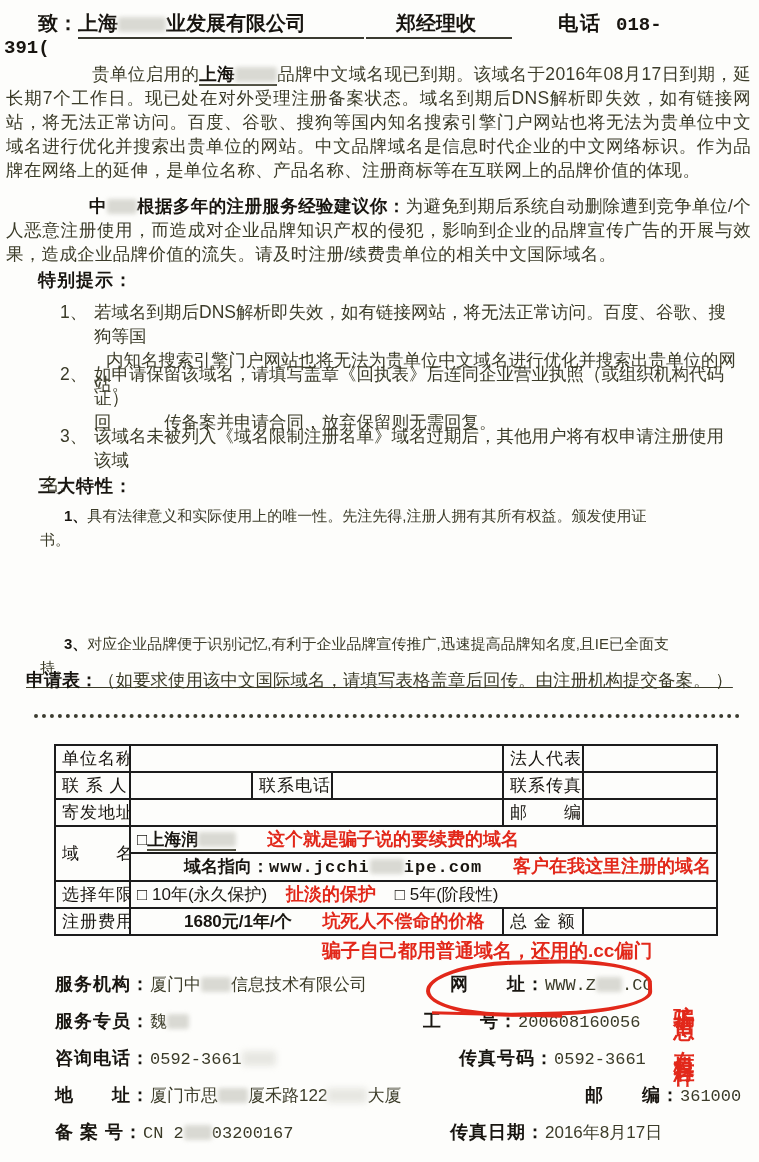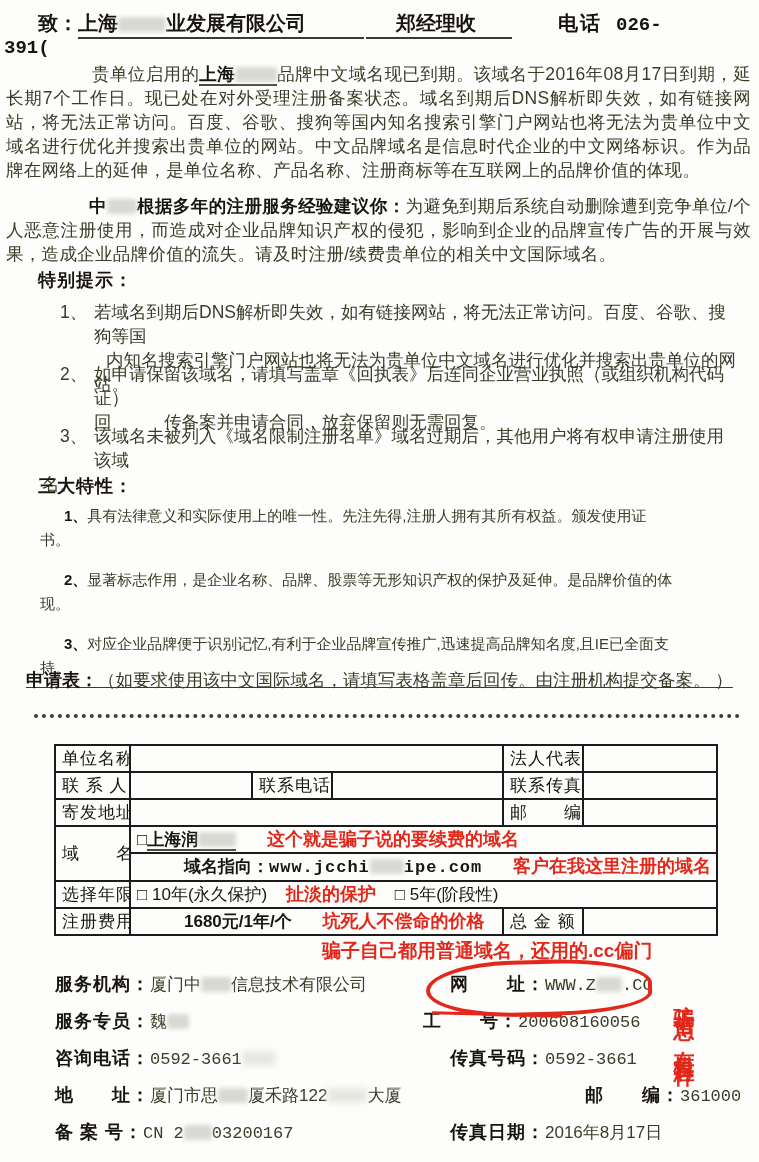--- a/index.html
+++ b/index.html
@@ -87,21 +87,21 @@
     writing-mode:vertical-rl;
     font-size:21px;font-weight:bold;color:var(--red);
     letter-spacing:5px;
   }
   
   .footer{top:972px;left:55px;width:620px;font-size:18px;}
   .f-row{position:relative;height:37px;line-height:24px;white-space:nowrap;}
   .f-row .lab{font-weight:bold;color:var(--ink-dark);letter-spacing:1px;}
   .f-row .val{color:var(--ink);font-size:17px;}
   .f-row .right{position:absolute;top:0;}
-  .r-web{left:395px;} .r-work{left:368px;} .r-faxno{left:395px;}
+  .r-web{left:395px;} .r-work{left:368px;} .r-faxno{left:404px;}
   .r-post{left:530px;} .r-faxdate{left:395px;}
   
   .circle{
     top:960px;left:426px;width:226px;height:56px;
     border:4px solid var(--red);
     border-radius:46% 54% 50% 50% / 60% 55% 45% 60%;
     transform:rotate(-1.6deg);
     pointer-events:none;
   }
   .circle-tail{
@@ -109,21 +109,21 @@
     background:var(--red);transform:rotate(1.5deg);
     pointer-events:none;
   }
 </style>
 </head>
 <body>
 
 <div class="page">
 
   <div class="abs hdr">
-    <span>致：</span><span class="u company"><span>上海</span><span class="blur" style="width:48px"></span><span>业发展有限公司</span></span><span class="u recipient">郑经理收</span><span class="phone-label">电话</span><span class="phone num">026-</span>
+    <span>致：</span><span class="u company"><span>上海</span><span class="blur" style="width:48px"></span><span>业发展有限公司</span></span><span class="u recipient">郑经理收</span><span class="phone-label">电话</span><span class="phone num">018-</span>
   </div>
   <div class="abs wrapline num">391(</div>
 
   <div class="abs para p1">
     <span>贵单位启用的</span><span class="brand"><span>上海</span><span class="blur" style="width:42px"></span></span><span>品牌中文域名现已到期。该域名于2016年08月17日到期，延长期7个工作日。现已处在对外受理注册备案状态。域名到期后DNS解析即失效，如有链接网站，将无法正常访问。百度、谷歌、搜狗等国内知名搜索引擎门户网站也将无法为贵单位中文域名进行优化并搜索出贵单位的网站。中文品牌域名是信息时代企业的中文网络标识。作为品牌在网络上的延伸，是单位名称、产品名称、注册商标等在互联网上的品牌价值的体现。</span>
   </div>
 
   <div class="abs para p2">
     <span class="bold dark"><span>中</span><span class="blur" style="width:30px"></span><span>根据多年的注册服务经验建议你：</span></span><span>为避免到期后系统自动删除遭到竞争单位/个人恶意注册使用，而造成对企业品牌知识产权的侵犯，影响到企业的品牌宣传广告的开展与效果，造成企业品牌价值的流失。请及时注册/续费贵单位的相关中文国际域名。</span>
   </div>
@@ -141,24 +141,20 @@
   <div class="abs n-item n3">
     <span class="no">3、</span>
     <span class="txt"><span class="l1">该域名未被列入《域名限制注册名单》域名过期后，其他用户将有权申请注册使用该域</span><br><span class="l2">名。</span></span>
   </div>
 
   <div class="abs sec-title ft-title">三大特性：</div>
 
   <div class="abs f-item f1">
     <div class="l1"><span class="no">1、</span><span>具有法律意义和实际使用上的唯一性。先注先得,注册人拥有其所有权益。颁发使用证</span></div>
     <div class="l2">书。</div>
-  </div>
-  <div class="abs f-item f2">
-    <div class="l1"><span class="no">2、</span><span>显著标志作用，是企业名称、品牌、股票等无形知识产权的保护及延伸。是品牌价值的体</span></div>
-    <div class="l2">现。</div>
   </div>
   <div class="abs f-item f3">
     <div class="l1"><span class="no">3、</span><span>对应企业品牌便于识别记忆,有利于企业品牌宣传推广,迅速提高品牌知名度,且IE已全面支</span></div>
     <div class="l2">持。</div>
   </div>
 
   <div class="abs app">
     <span class="lbl">申请表：</span><span>（如要求使用该中文国际域名，请填写表格盖章后回传。由注册机构提交备案。 ）</span>
   </div>
 

